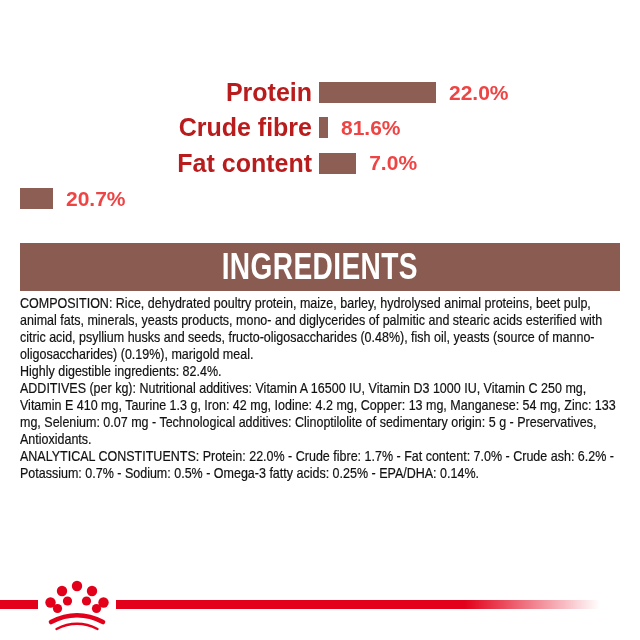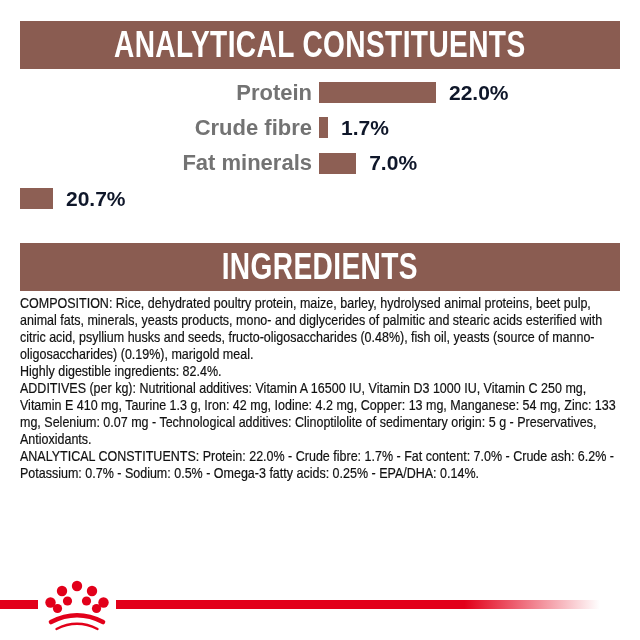--- a/index.html
+++ b/index.html
@@ -44,35 +44,35 @@
   }
   .chart-row {
     display: flex;
     align-items: center;
     height: 35.3px;
   }
   .chart-label {
     width: 292px;
     text-align: right;
     margin-right: 7px;
-    font-size: 22px;
+    font-size: 25px;
     font-weight: bold;
-    color: #737373;
+    color: #b91c1c;
     white-space: nowrap;
   }
   .chart-bar {
     height: 21px;
     background: var(--bar, #8D5F54);
     flex: 0 0 auto;
   }
   .chart-value {
     margin-left: 13px;
     font-size: 21px;
     font-weight: bold;
-    color: #0f172a;
+    color: #ef4444;
     white-space: nowrap;
   }
   .body-text {
     position: absolute;
     left: 20px;
     top: 294px;
     width: 720px;
     transform: scaleX(0.8333);
     transform-origin: 0 0;
     font-size: 15px;
@@ -106,37 +106,34 @@
     top: 577px;
     width: 66px;
     height: 55px;
   }
 </style>
 </head>
 <body>
 
 <div class="canvas">
 
-  <div class="banner banner--analytical">
-    <span class="banner-text">ANALYTICAL CONSTITUENTS</span>
-  </div>
 
   <div class="chart">
     <div class="chart-row">
       <div class="chart-label">Protein</div>
       <div class="chart-bar" style="width: 117px; background: rgb(141, 95, 84);"></div>
       <div class="chart-value">22.0%</div>
     </div>
     <div class="chart-row">
       <div class="chart-label">Crude fibre</div>
       <div class="chart-bar" style="width: 9px; background: rgb(141, 95, 84);"></div>
-      <div class="chart-value">1.7%</div>
+      <div class="chart-value">81.6%</div>
     </div>
     <div class="chart-row">
-      <div class="chart-label">Fat minerals</div>
+      <div class="chart-label">Fat content</div>
       <div class="chart-bar" style="width: 37.2px; background: rgb(141, 95, 84);"></div>
       <div class="chart-value">7.0%</div>
     </div>
     <div class="chart-row">
       <div class="chart-bar" style="width: 33px; background: rgb(141, 95, 84);"></div>
       <div class="chart-value">20.7%</div>
     </div>
   </div>
 
   <div class="banner banner--ingredients">

